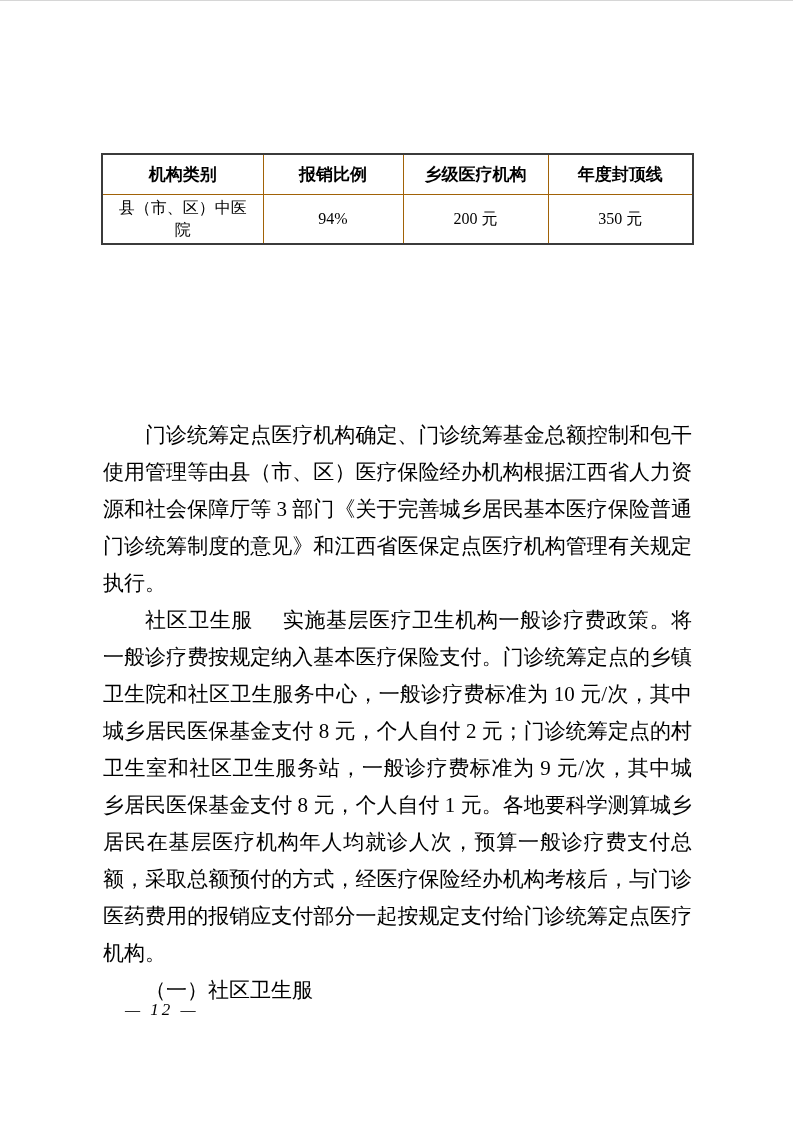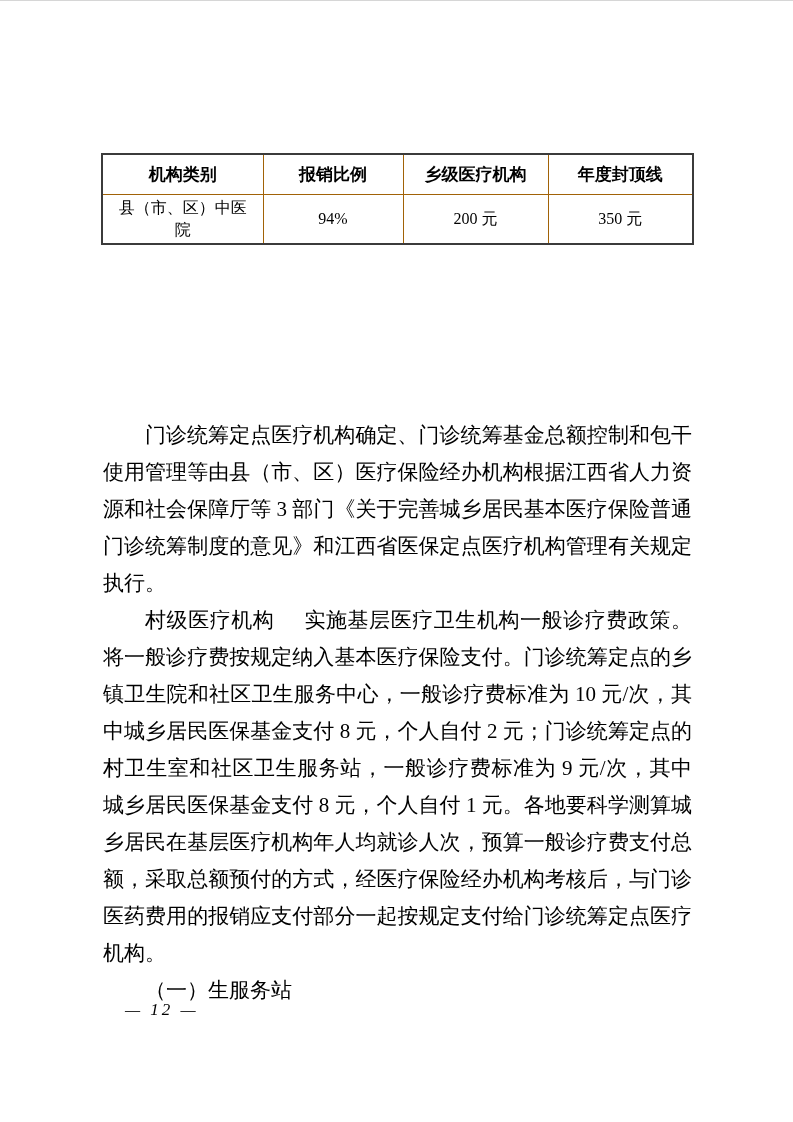--- a/index.html
+++ b/index.html
@@ -112,17 +112,17 @@
         <td>94%</td>
         <td>200 元</td>
         <td>350 元</td>
       </tr>
     </tbody>
   </table>
 </div>
 
 <div class="doc-body">
   <p>门诊统筹定点医疗机构确定、门诊统筹基金总额控制和包干使用管理等由县（市、区）医疗保险经办机构根据江西省人力资源和社会保障厅等 3 部门《关于完善城乡居民基本医疗保险普通门诊统筹制度的意见》和江西省医保定点医疗机构管理有关规定执行。</p>
-  <p><span class="clause-label">村级医疗机构</span><span>实施基层医疗卫生机构一般诊疗费政策。将一般诊疗费按规定纳入基本医疗保险支付。门诊统筹定点的乡镇卫生院和社区卫生服务中心，一般诊疗费标准为 10 元/次，其中城乡居民医保基金支付 8 元，个人自付 2 元；门诊统筹定点的村卫生室和社区卫生服务站，一般诊疗费标准为 9 元/次，其中城乡居民医保基金支付 8 元，个人自付 1 元。各地要科学测算城乡居民在基层医疗机构年人均就诊人次，预算一般诊疗费支付总额，采取总额预付的方式，经医疗保险经办机构考核后，与门诊医药费用的报销应支付部分一起按规定支付给门诊统筹定点医疗机构。</span></p>
-  <p>（一）生服务站</p>
+  <p><span class="clause-label">社区卫生服</span><span>实施基层医疗卫生机构一般诊疗费政策。将一般诊疗费按规定纳入基本医疗保险支付。门诊统筹定点的乡镇卫生院和社区卫生服务中心，一般诊疗费标准为 10 元/次，其中城乡居民医保基金支付 8 元，个人自付 2 元；门诊统筹定点的村卫生室和社区卫生服务站，一般诊疗费标准为 9 元/次，其中城乡居民医保基金支付 8 元，个人自付 1 元。各地要科学测算城乡居民在基层医疗机构年人均就诊人次，预算一般诊疗费支付总额，采取总额预付的方式，经医疗保险经办机构考核后，与门诊医药费用的报销应支付部分一起按规定支付给门诊统筹定点医疗机构。</span></p>
+  <p>（一）社区卫生服</p>
 </div>
 
 <div class="page-num">— 12 —</div>
 
 </body></html>

